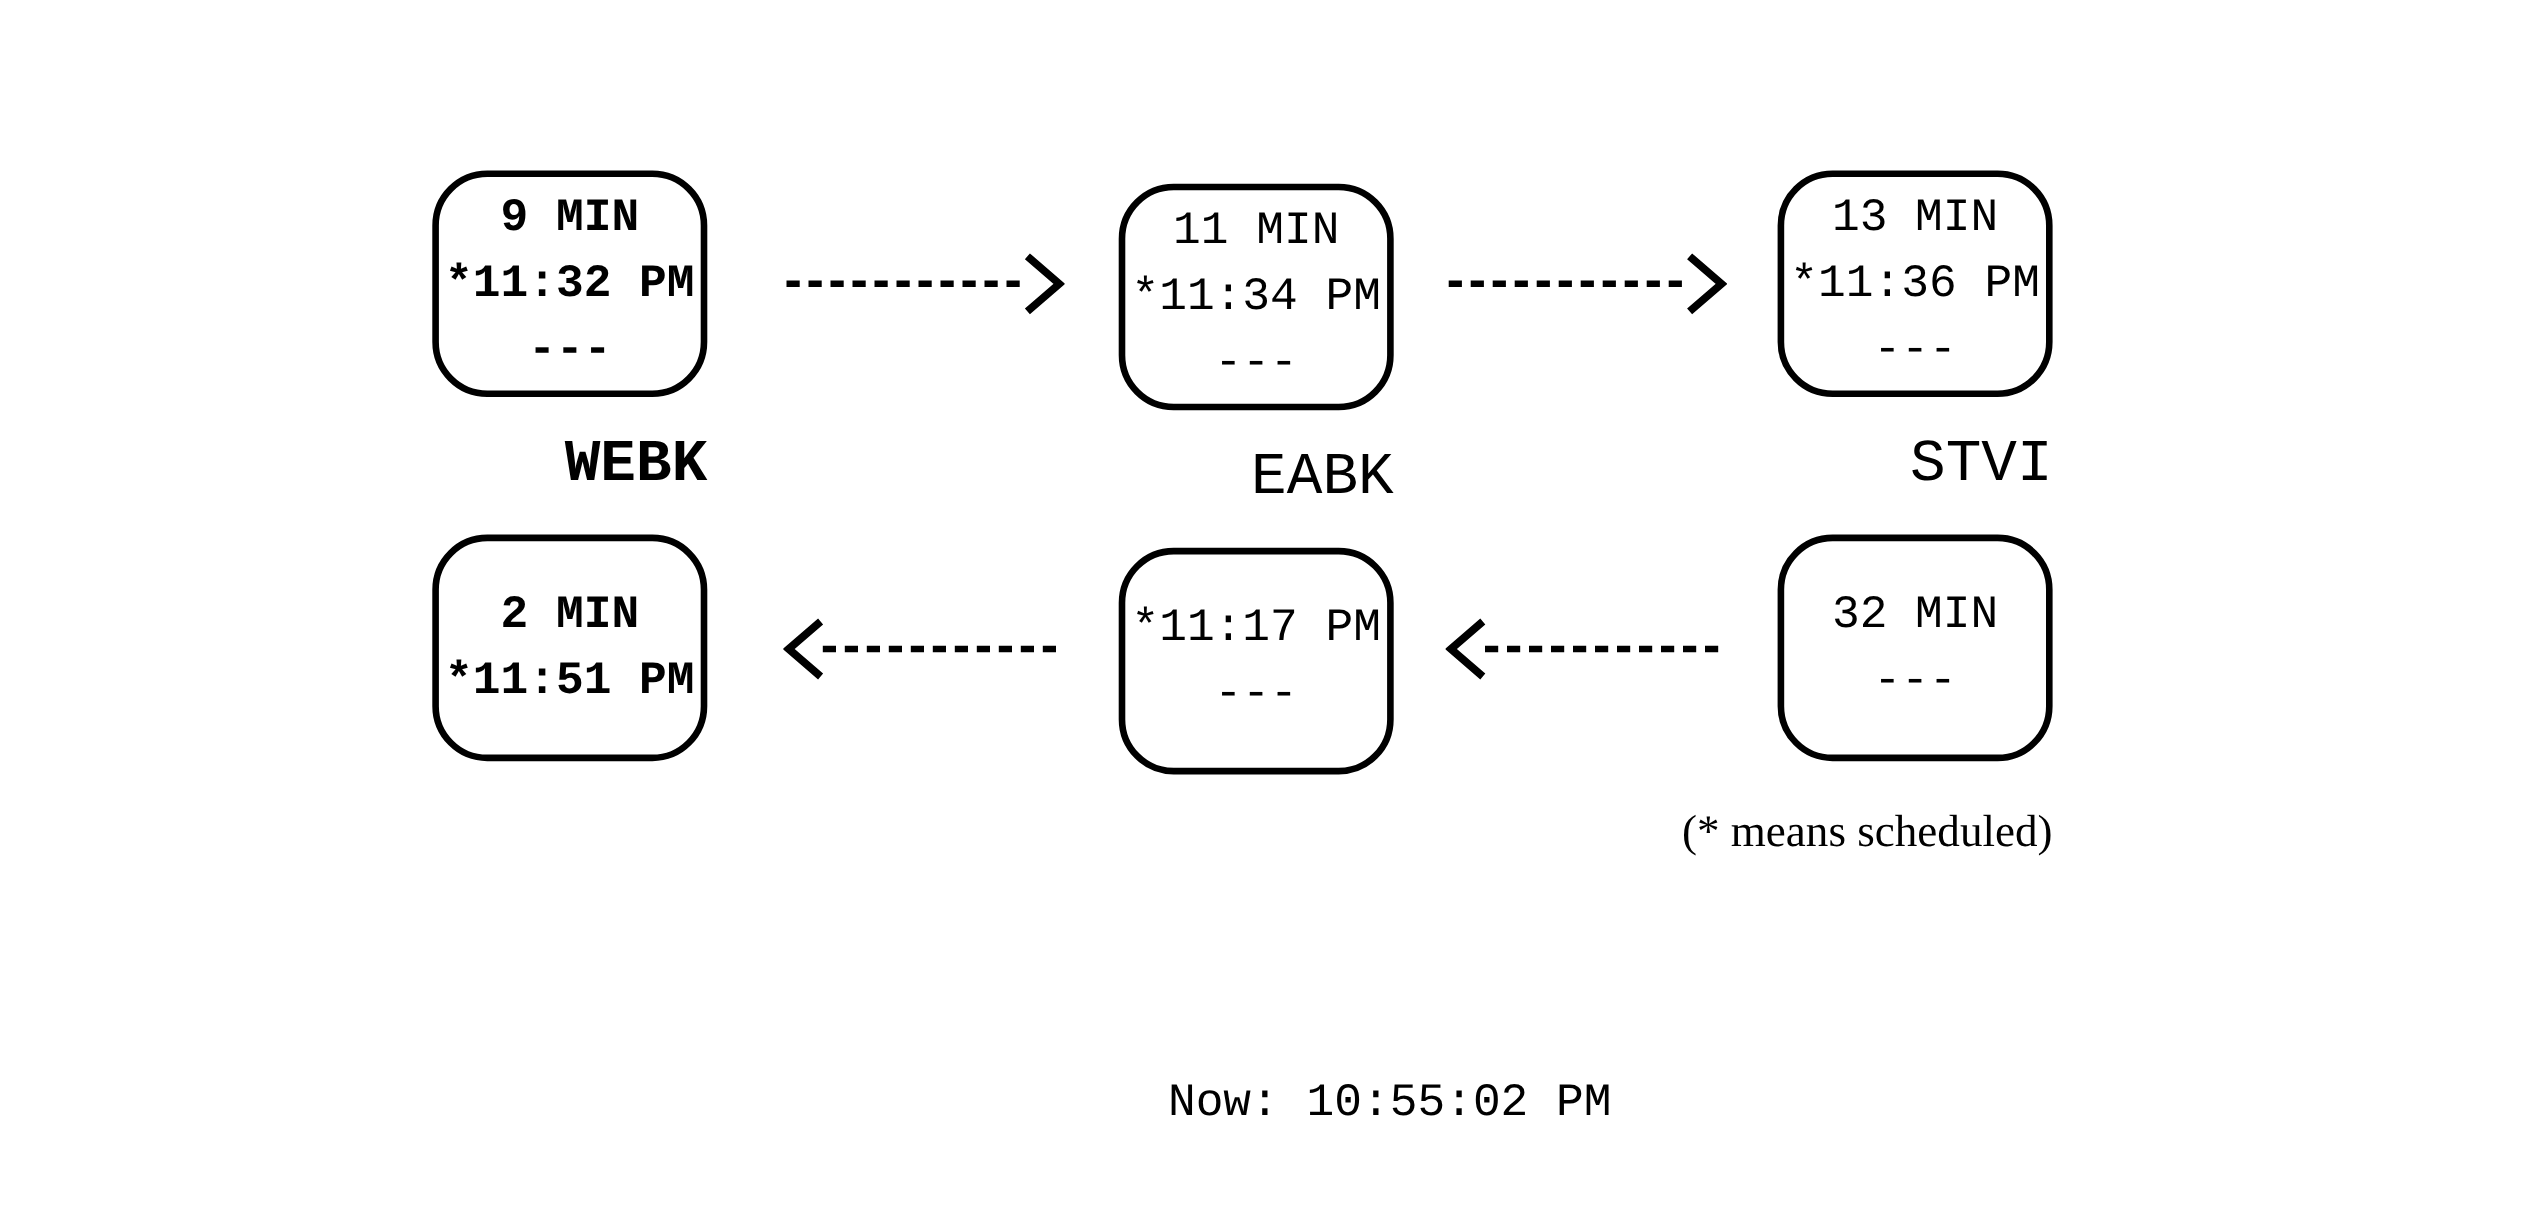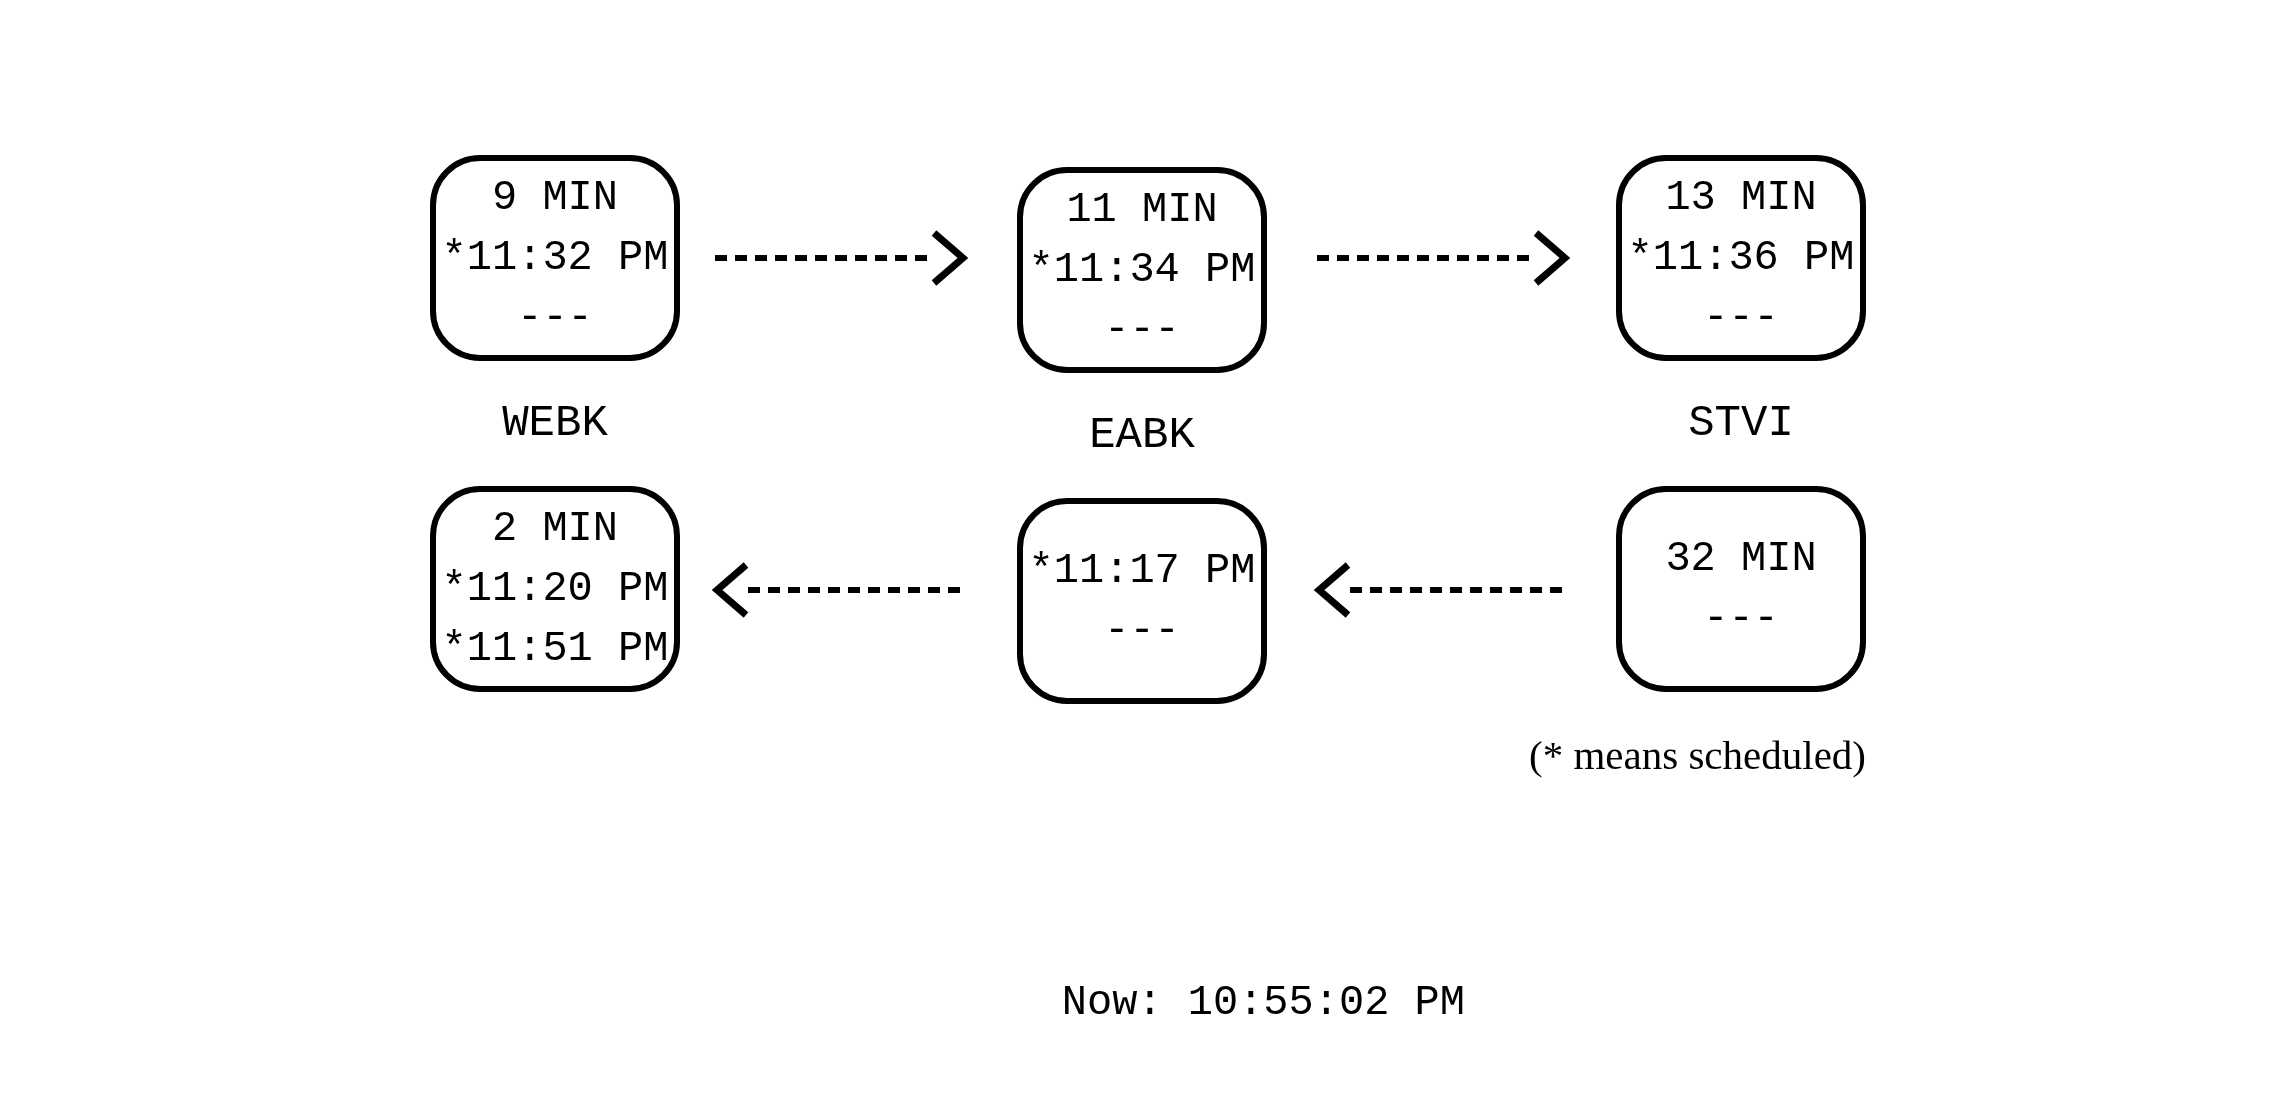--- a/index.html
+++ b/index.html
@@ -30,31 +30,31 @@
     align-items: center;
   }
   .station-box .line {
     font-size: 42px;
     line-height: 60px;
     white-space: pre;
     text-align: center;
   }
   .row-top    { top: 155px; }
   .row-bottom { top: 486px; }
-  .col-1 { left: 430px; }
+  .col-1 { left: 393px; font-weight: bold; }
   .col-2 { left: 1017px; margin-top: 12px; }
   .col-3 { left: 1616px; }
 
   .station-label {
     position: absolute;
     top: 402px;
     width: 250px;
-    font-size: 44px;
+    font-size: 54px;
     line-height: 42px;
-    text-align: center;
+    text-align: right;
     white-space: pre;
   }
 
   .arrow {
     position: absolute;
     width: 256px;
     height: 60px;
   }
   .arrow-top    { top: 228px; }
   .arrow-bottom { top: 560px; }
@@ -110,21 +110,20 @@
     <line x1="3" y1="30" x2="220" y2="30" stroke="#000000" stroke-width="6" stroke-dasharray="12 8"></line>
     <polyline points="222,5 251,30 222,55" fill="none" stroke="#000000" stroke-width="7"></polyline>
   </svg>
 
   <div class="station-label col-1">WEBK</div>
   <div class="station-label col-2">EABK</div>
   <div class="station-label col-3">STVI</div>
 
   <div class="station-box row-bottom col-1">
     <div class="line">2 MIN</div>
-    <div class="line">*11:20 PM</div>
     <div class="line">*11:51 PM</div>
   </div>
   <div class="station-box row-bottom col-2">
     <div class="line">*11:17 PM</div>
     <div class="line">---</div>
   </div>
   <div class="station-box row-bottom col-3">
     <div class="line">32 MIN</div>
     <div class="line">---</div>
   </div>

